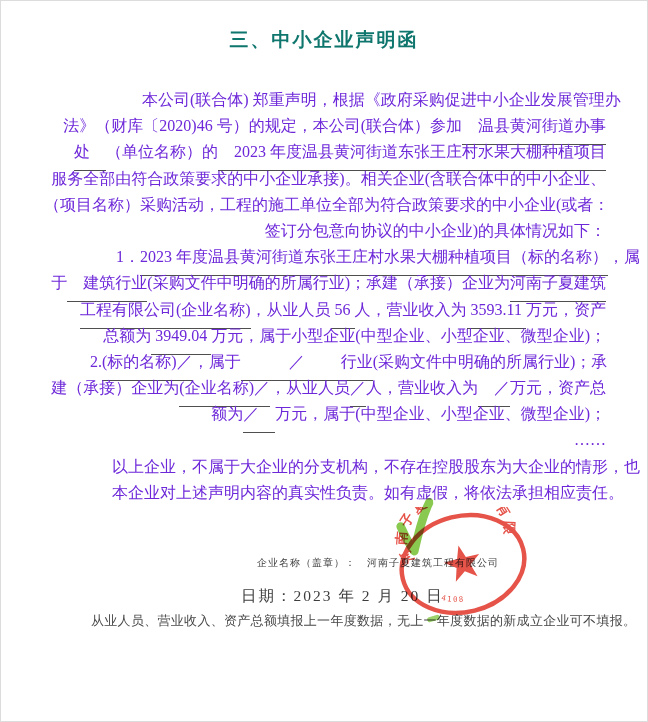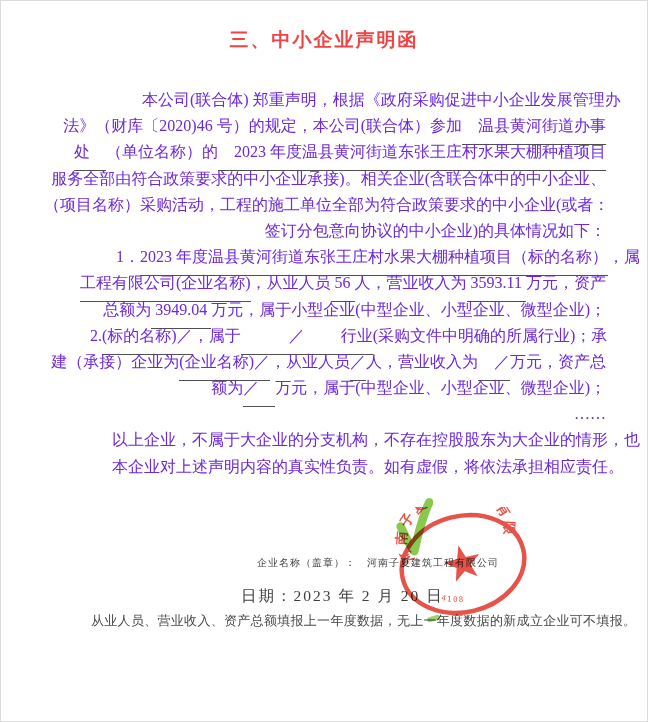--- a/index.html
+++ b/index.html
@@ -10,21 +10,21 @@
     border:1px solid #dcdcdc;
     box-sizing:border-box;
     overflow:hidden;
     font-family:"Liberation Serif","DejaVu Serif",serif;
     color:#3d3d3d;
   }
   .doc-title{
     position:absolute;top:26px;left:0;width:100%;
     text-align:center;
     font-family:"Liberation Sans","DejaVu Sans",sans-serif;
-    font-weight:bold;font-size:19px;letter-spacing:2px;color:#ef4444;
+    font-weight:bold;font-size:19px;letter-spacing:2px;color:#0f766e;
   }
   .body-lines{
     position:absolute;left:43px;top:86px;width:562px;
     font-size:16px;color:#6d28d9;text-align:right;
   }
   .bline{height:26.2px;line-height:26.2px;white-space:pre;}
   .bline span{white-space:pre;}
   .u{border-bottom:1px solid #4f4f4f;padding-bottom:10px;}
   .sig-company{
     position:absolute;left:256px;top:555px;
@@ -65,20 +65,21 @@
   <div class="doc-title">三、中小企业声明函</div>
 
   <div class="body-lines">
       <div class="bline" style="padding-left: 98px;"><span>本公司(联合体) 郑重声明，根据《政府采购促进中小企业发展管理办</span></div>
       <div class="bline"><span>法》（财库〔2020)46 号）的规定，本公司(联合体）参加</span><span class="u">　温县黄河街道办事</span></div>
       <div class="bline"><span class="u">处　</span><span>（单位名称）的</span><span class="u">　2023 年度温县黄河街道东张王庄村水果大棚种植项目</span></div>
       <div class="bline"><span>服务全部由符合政策要求的中小企业承接)。相关企业(含联合体中的中小企业、</span></div>
       <div class="bline"><span>（项目名称）采购活动，工程的施工单位全部为符合政策要求的中小企业(或者：</span></div>
       <div class="bline"><span>签订分包意向协议的中小企业)的具体情况如下：</span></div>
       <div class="bline" style="padding-left: 72px;"><span>1．</span><span class="u">2023 年度温县黄河街道东张王庄村水果大棚种植项目（标的名称）</span><span>，属</span></div>
+      <div class="bline"><span>于</span><span class="u">　建筑行业</span><span>(采购文件中明确的所属行业)；承建（承接）企业为</span><span class="u">河南子夏建筑</span></div>
       <div class="bline"><span class="u">工程有限公司(企业名称)</span><span>，从业人员</span><span class="u"> 56 </span><span>人，营业收入为</span><span class="u"> 3593.11 </span><span>万元，资产</span></div>
       <div class="bline"><span>总额为</span><span class="u"> 3949.04 </span><span>万元，属于小型企业(中型企业、小型企业、微型企业)；</span></div>
       <div class="bline" style="padding-left: 46px;"><span>2.</span><span class="u">(标的名称)／</span><span>，属于</span><span class="u">　　　／　　 行业</span><span>(采购文件中明确的所属行业)；承</span></div>
       <div class="bline"><span>建（承接）企业为</span><span class="u">(企业名称)／</span><span>，从业人员</span><span class="u">／</span><span>人，营业收入为</span><span class="u">　／</span><span>万元，资产总</span></div>
       <div class="bline"><span>额为</span><span class="u">／　</span><span>万元，属于(中型企业、小型企业、微型企业)；</span></div>
       <div class="bline" style="padding-left: 72px;"><span>……</span></div>
       <div class="bline" style="padding-left: 68px;"><span>以上企业，不属于大企业的分支机构，不存在控股股东为大企业的情形，也</span></div>
       <div class="bline" style="padding-left: 68px;"><span>本企业对上述声明内容的真实性负责。如有虚假，将依法承担相应责任。</span></div>
     </div>
 

